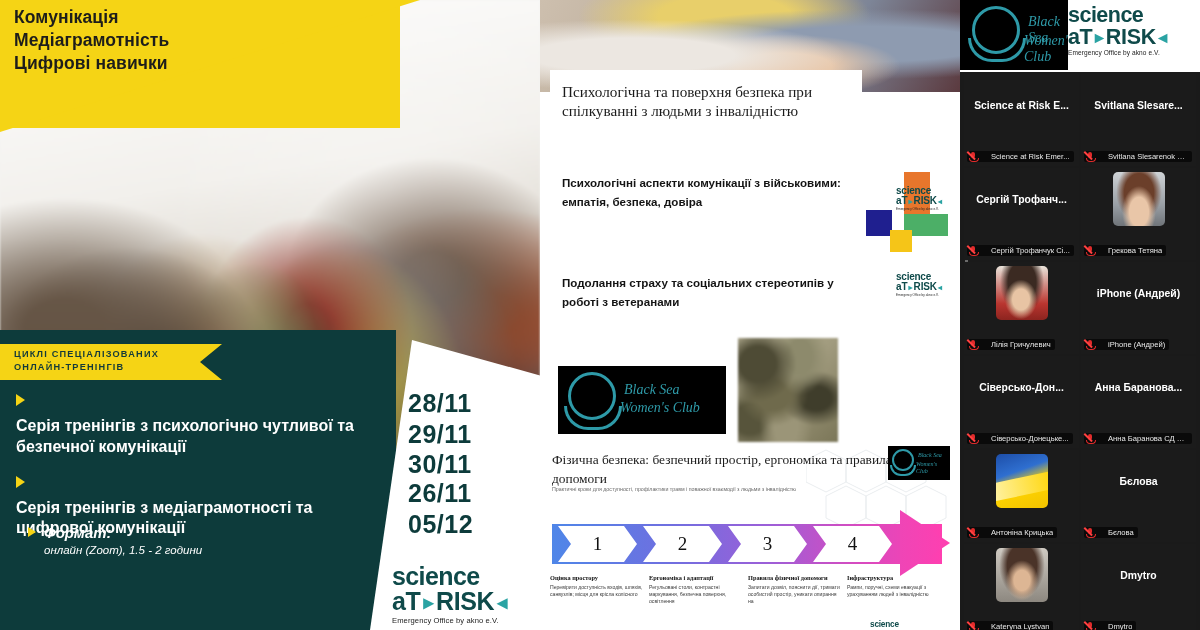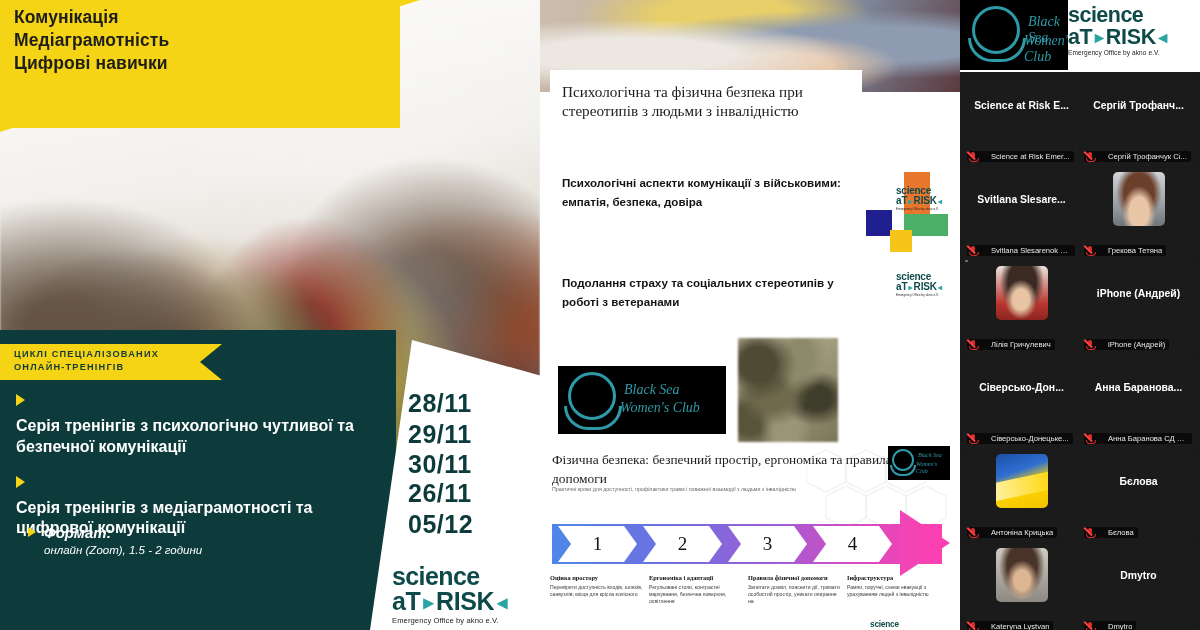--- a/index.html
+++ b/index.html
@@ -243,21 +243,21 @@
         <span class="chev">◂</span>
       </div>
       <div class="sar-sub">Emergency Office by akno e.V.</div>
     </div>
   </div>
 
   <div class="center">
     <div class="c-photo"></div>
 
     <div class="c-card1">
-      <div class="c-h1">Психологічна та фізична безпека при стереотипів з людьми з інвалідністю</div>
+      <div class="c-h1">Психологічна та поверхня безпека при спілкуванні з людьми з інвалідністю</div>
     </div>
 
     <div class="c-block c-b1">Психологічні аспекти комунікації з військовими: емпатія, безпека, довіра</div>
     <div class="c-block c-b2">Подолання страху та соціальних стереотипів у роботі з ветеранами</div>
 
     <div class="c-squares">
       <div class="sq" style="left:48px;top:0;width:26px;height:42px;background:#e8762c"></div>
       <div class="sq" style="left:48px;top:42px;width:44px;height:22px;background:#4caf67"></div>
       <div class="sq" style="left:10px;top:38px;width:26px;height:26px;background:#1f1f8f"></div>
       <div class="sq" style="left:34px;top:58px;width:22px;height:22px;background:#f5c518"></div>
@@ -385,38 +385,38 @@
           <div class="cell">
             <div class="cell-name">Science at Risk E...</div>
             <div class="cell-tag">
               <span class="mic">
                 <span class="slash"></span>
               </span>
               <span class="lbl">Science at Risk Emer...</span>
             </div>
           </div>
           <div class="cell">
+            <div class="cell-name">Svitlana  Slesare...</div>
+            <div class="cell-tag">
+              <span class="mic">
+                <span class="slash"></span>
+              </span>
+              <span class="lbl">Svitlana Slesarenok B...</span>
+            </div>
+          </div>
+          <div class="cell">
             <div class="cell-name">Сергій Трофанч...</div>
             <div class="cell-tag">
               <span class="mic">
                 <span class="slash"></span>
               </span>
               <span class="lbl">Сергій Трофанчук Сі...</span>
             </div>
           </div>
           <div class="cell">
-            <div class="cell-name">Svitlana  Slesare...</div>
-            <div class="cell-tag">
-              <span class="mic">
-                <span class="slash"></span>
-              </span>
-              <span class="lbl">Svitlana Slesarenok B...</span>
-            </div>
-          </div>
-          <div class="cell">
             <div class="avatar av-a"></div>
             <div class="cell-tag">
               <span class="mic">
                 <span class="slash"></span>
               </span>
               <span class="lbl">Грекова Тетяна</span>
             </div>
           </div>
           <div class="cell">
             <div class="avatar av-b"></div>

